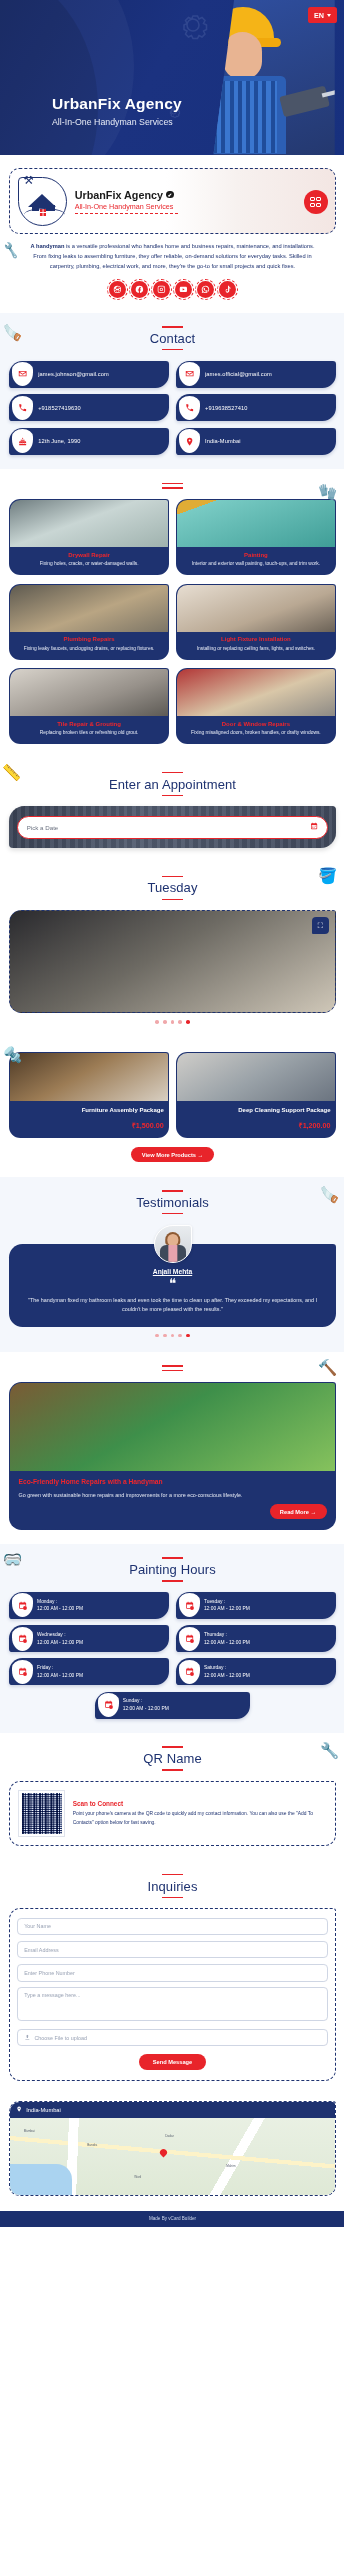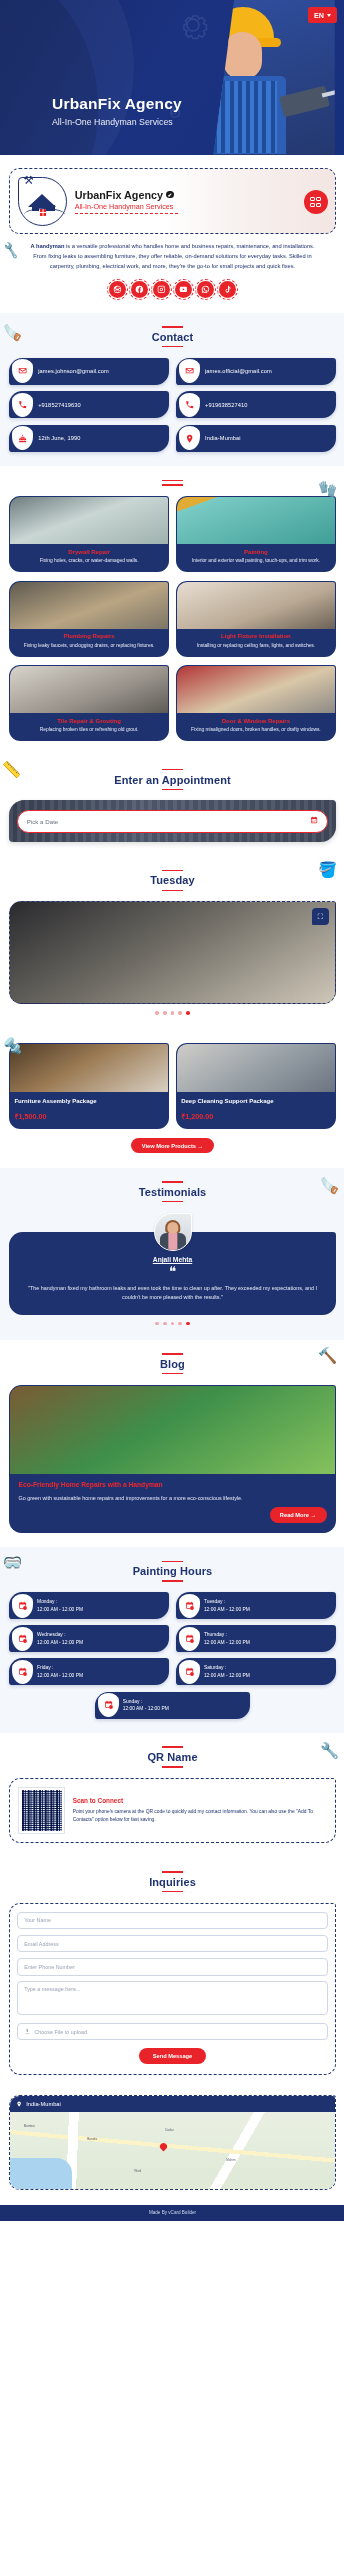--- a/index.html
+++ b/index.html
@@ -122,21 +122,21 @@
   .sec-white { background:#ffffff; }
   .dots-deco {
     position:absolute; right:0; top:5.2px; width:118px; height:67px; opacity:.55;
     background-image: radial-gradient(#c3cbdd 0.5px, transparent 0.5px);
     background-size: 3.6px 3.6px;
   }
   .dots-deco.left { left:0; right:auto; width:103px; }
   .sec-title-wrap { text-align:center; margin-bottom: 10.3px; position:relative; z-index:2; }
   .sec-rule { width: 21.6px; height:1.5px; background:#e8242a; margin: 0 auto 3.1px; }
   .sec-rule.bot { margin: 3.1px auto 0; }
-  .sec-title { font-size: 11px; font-weight: bold; color:#1e3270; letter-spacing:0.1px;}
+  .sec-title { font-size: 13px; font-weight: normal; color:#1e3270; letter-spacing:0.1px;}
 
   
   .contact-grid { display:grid; grid-template-columns: 1fr 1fr; gap: 6.7px 7.2px; }
   .contact-pill {
     background:#1e3270; border-radius: 13.4px 3.1px 13.4px 3.1px;
     height: 27px; display:flex; align-items:center; gap:5.2px; padding-left: 3.1px;
     box-shadow: 0 1.5px 3.6px rgba(30,50,112,.2); cursor:pointer;
   }
   .pill-ico {
     width: 20.6px; height: 24px; flex:0 0 20.6px; background:#fff;
@@ -198,21 +198,21 @@
     display:flex;align-items:center;justify-content:center; font-size:7.2px; cursor:pointer;
   }
   .carousel-dots { display:flex; justify-content:center; gap:4.1px; padding-top:7.2px; }
   .cdot { width:3.6px;height:3.6px;border-radius:50%;background:#f0a8ab; cursor:pointer;}
   .cdot.active{background:#e8242a;}
 
   
   .prod-grid { display:grid; grid-template-columns:1fr 1fr; gap:7.2px; }
   .prod-card { border:1px dashed #1e3270; border-radius:11.3px 3.1px 11.3px 11.3px; overflow:hidden; background:#1e3270; }
   .prod-img{ height: 48px; display:block; width:100%; }
-  .prod-body{ padding:5.2px 4.1px 7.2px; text-align:left;border-radius:9px;}
+  .prod-body{ padding:5.2px 4.1px 7.2px; text-align:right;border-radius:9px;}
   .prod-name{ color:#fff; font-size:6px; font-weight:bold; line-height:1.4;}
   .prod-price{ color:#f0262c; font-size:7.2px; font-weight:bold; margin-top:5.2px;}
   .btn-red {
     background:#e8242a; color:#fff; border:none; border-radius:10.3px;
     padding: 4.6px 10.3px; font-size: 5.7px; font-weight:600; cursor:pointer;
     display:inline-flex; align-items:center; gap:3.6px;
   }
   .center { text-align:center; margin-top:9.3px; }
 
   
@@ -635,21 +635,20 @@
       <span class="cdot"></span>
       <span class="cdot active"></span>
     </div>
   </section>
 
   <section class="section sec-white">
     <div class="dots-deco left"></div>
     <div class="tool" style="right:7.2px;top:7.2px">🔨</div>
     <div class="sec-title-wrap">
       <div class="sec-rule"></div>
-      <div class="sec-title">Blog</div>
       <div class="sec-rule bot"></div>
     </div>
     <div class="blog-card">
       <div class="blog-img im11"></div>
       <div class="blog-body">
         <div class="blog-title">Eco-Friendly Home Repairs with a Handyman</div>
         <div class="blog-desc">Go green with sustainable home repairs and improvements for a more eco-conscious lifestyle.</div>
         <div class="blog-btn-row">
           <button class="btn-red">Read More  →</button>
         </div>

